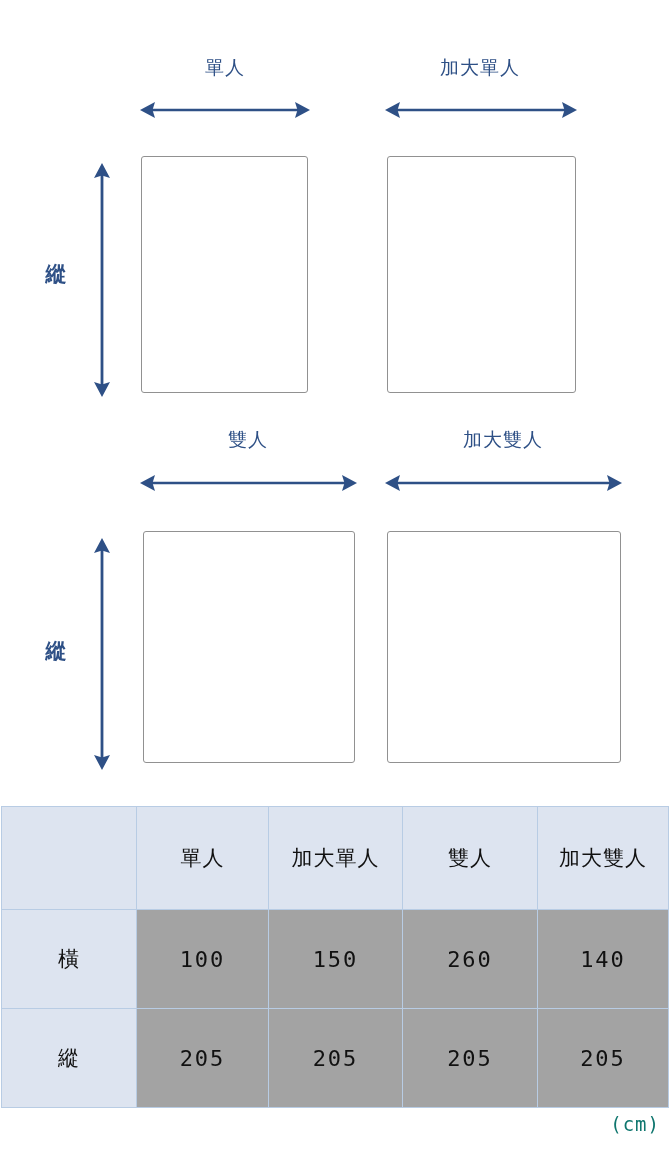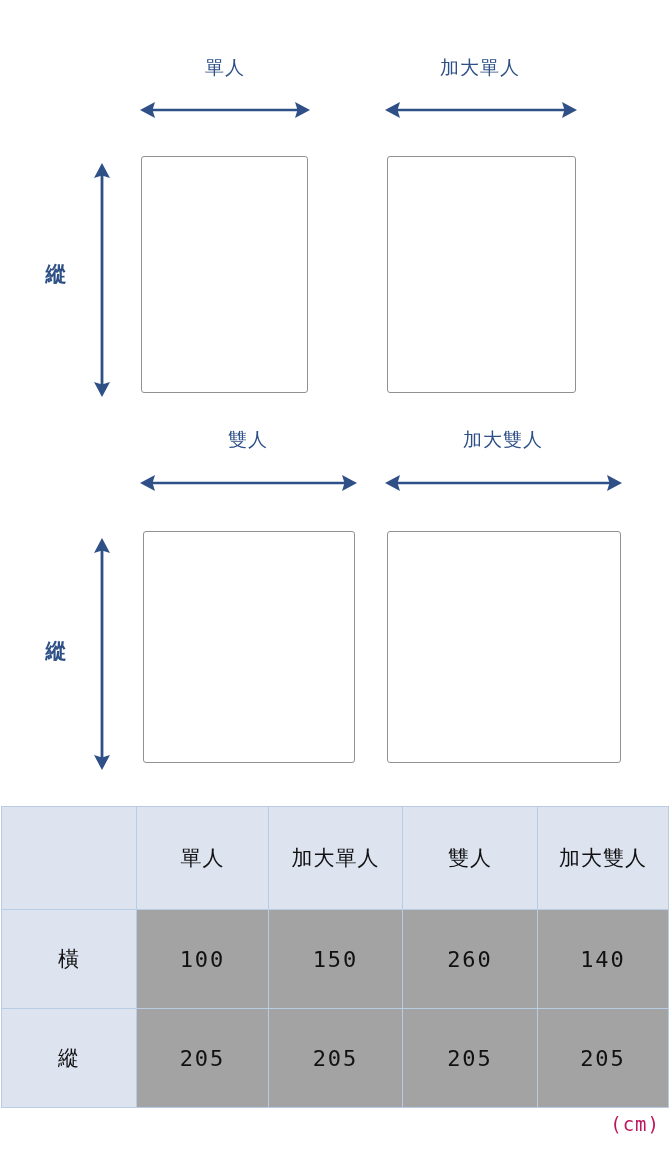--- a/index.html
+++ b/index.html
@@ -106,21 +106,21 @@
   .col-a { width: 132px; }
   .col-b { width: 134px; }
   .col-c { width: 135px; }
   .col-d { width: 131px; }
 
   .unit-note {
     position: absolute;
     right: 10px;
     top: 1113px;
     font-size: 19px;
-    color: #be185d;
+    color: #0f766e;
     letter-spacing: 1px;
     font-family: "DejaVu Sans Mono", "Liberation Mono", monospace;
     white-space: nowrap;
   }
 </style>
 </head>
 <body>
 
 <div id="page">
 

